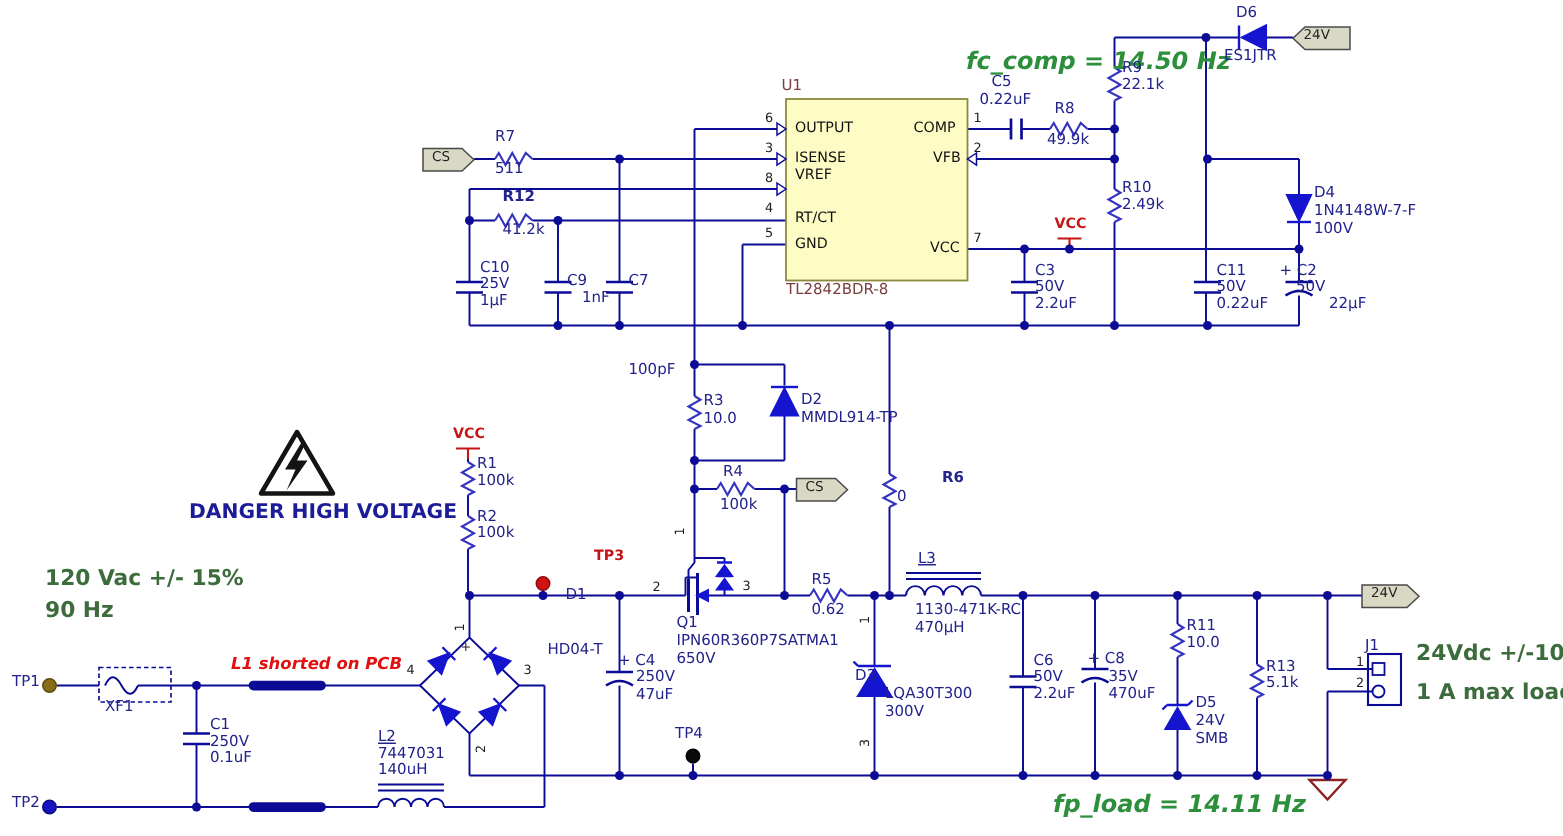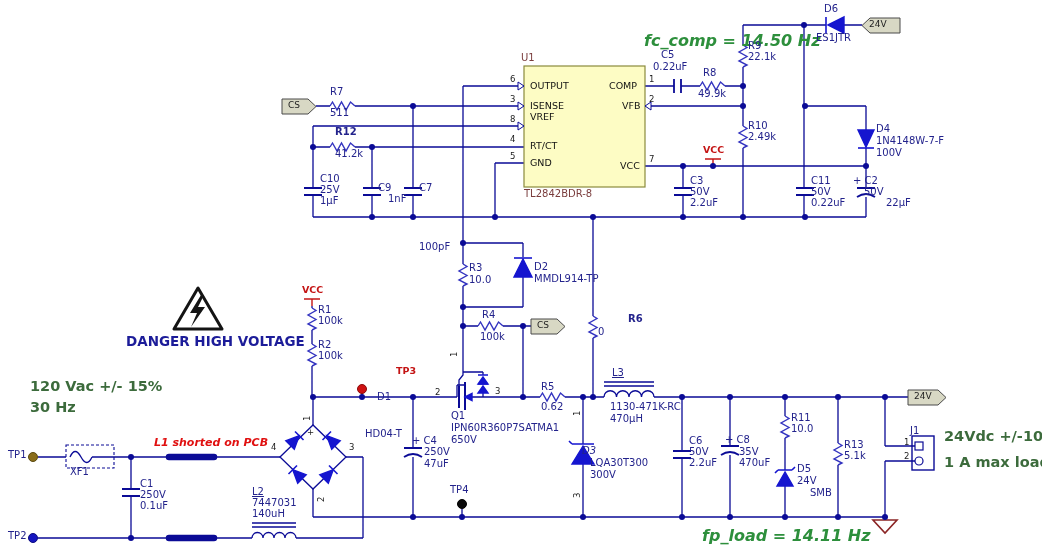--- a/index.html
+++ b/index.html
@@ -312,21 +312,21 @@
       <span class="lb" style="left: 628px; top: 314px; font-weight: bold;">R6</span>
       <span class="lb" style="left: 598px; top: 327px;">0</span>
       <span class="lb red" style="left: 302px; top: 285px;">VCC</span>
       <span class="lb" style="left: 318px; top: 305px;">R1</span>
       <span class="lb" style="left: 318px; top: 316px;">100k</span>
       <span class="lb" style="left: 318px; top: 340px;">R2</span>
       <span class="lb" style="left: 318px; top: 351px;">100k</span>
       <span class="lb red" style="left: 350px; top: 366px; margin-left: 46px;">TP3</span>
       <span class="lb danger" style="left: 126px; top: 334px;">DANGER HIGH VOLTAGE</span>
       <span class="lb grn-b" style="left: 30px; top: 379px;">120 Vac +/- 15%</span>
-      <span class="lb grn-b" style="left: 30px; top: 400px;">30 Hz</span>
+      <span class="lb grn-b" style="left: 30px; top: 400px;">90 Hz</span>
       <span class="lb" style="left: 8px; top: 450px;">TP1</span>
       <span class="lb" style="left: 70px; top: 467px;">XF1</span>
       <span class="lb note-red" style="left: 154px; top: 437px;">L1 shorted on PCB</span>
       <span class="lb" style="left: 140px; top: 479px;">C1</span>
       <span class="lb" style="left: 140px; top: 490px;">250V</span>
       <span class="lb" style="left: 140px; top: 501px;">0.1uF</span>
       <span class="lb" style="left: 8px; top: 531px;">TP2</span>
       <span class="lb ul" style="left: 252px; top: 487px;">L2</span>
       <span class="lb" style="left: 252px; top: 498px;">7447031</span>
       <span class="lb" style="left: 252px; top: 509px;">140uH</span>
@@ -347,34 +347,34 @@
       <span class="lb" style="left: 451px; top: 423px;">IPN60R360P7SATMA1</span>
       <span class="lb" style="left: 451px; top: 435px;">650V</span>
       <span class="lb" style="left: 450px; top: 485px;">TP4</span>
       <span class="lb" style="left: 541px; top: 382px;">R5</span>
       <span class="lb" style="left: 541px; top: 402px;">0.62</span>
       <span class="lb ul" style="left: 612px; top: 368px;">L3</span>
       <span class="lb" style="left: 610px; top: 402px;">1130-471K-RC</span>
       <span class="lb" style="left: 610px; top: 414px;">470µH</span>
       <span class="lb pin rot" style="left: 573px; top: 416px;">1</span>
       <span class="lb pin rot" style="left: 573px; top: 498px;">3</span>
-      <span class="lb" style="left: 582px; top: 446px; font-style: italic;">D3</span>
+      <span class="lb" style="left: 570px; top: 446px;">D3</span>
       <span class="lb" style="left: 590px; top: 458px;">LQA30T300</span>
       <span class="lb" style="left: 590px; top: 470px;">300V</span>
       <span class="lb" style="left: 689px; top: 436px;">C6</span>
       <span class="lb" style="left: 689px; top: 447px;">50V</span>
       <span class="lb" style="left: 689px; top: 458px;">2.2uF</span>
       <span class="lb" style="left: 725px; top: 435px;">+ C8</span>
       <span class="lb" style="left: 739px; top: 447px;">35V</span>
       <span class="lb" style="left: 739px; top: 458px;">470uF</span>
       <span class="lb" style="left: 791px; top: 413px;">R11</span>
       <span class="lb" style="left: 791px; top: 424px;">10.0</span>
       <span class="lb" style="left: 797px; top: 464px;">D5</span>
       <span class="lb" style="left: 797px; top: 476px;">24V</span>
-      <span class="lb" style="left: 797px; top: 488px; margin-left: 13px;">SMB</span>
+      <span class="lb" style="left: 797px; top: 488px;">SMB</span>
       <span class="lb" style="left: 844px; top: 440px;">R13</span>
       <span class="lb" style="left: 844px; top: 451px;">5.1k</span>
       <span class="lb" style="left: 910px; top: 426px;">J1</span>
       <span class="lb pin" style="left: 904px; top: 438px;">1</span>
       <span class="lb pin" style="left: 904px; top: 452px;">2</span>
       <span class="lb tagtx" style="left: 914px; top: 392px;">24V</span>
       <span class="lb grn-b" style="left: 944px; top: 429px;">24Vdc +/-10%</span>
       <span class="lb grn-b" style="left: 944px; top: 455px;">1 A max load</span>
       <span class="lb grn-i" style="left: 702px; top: 528px;">fp_load = 14.11 Hz</span>
     </div>

